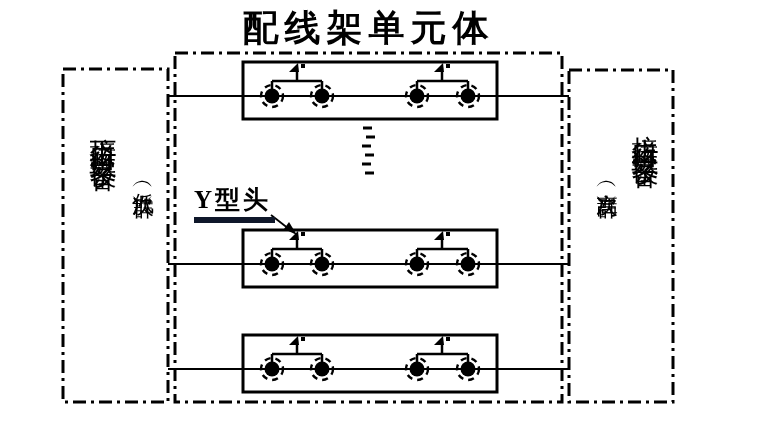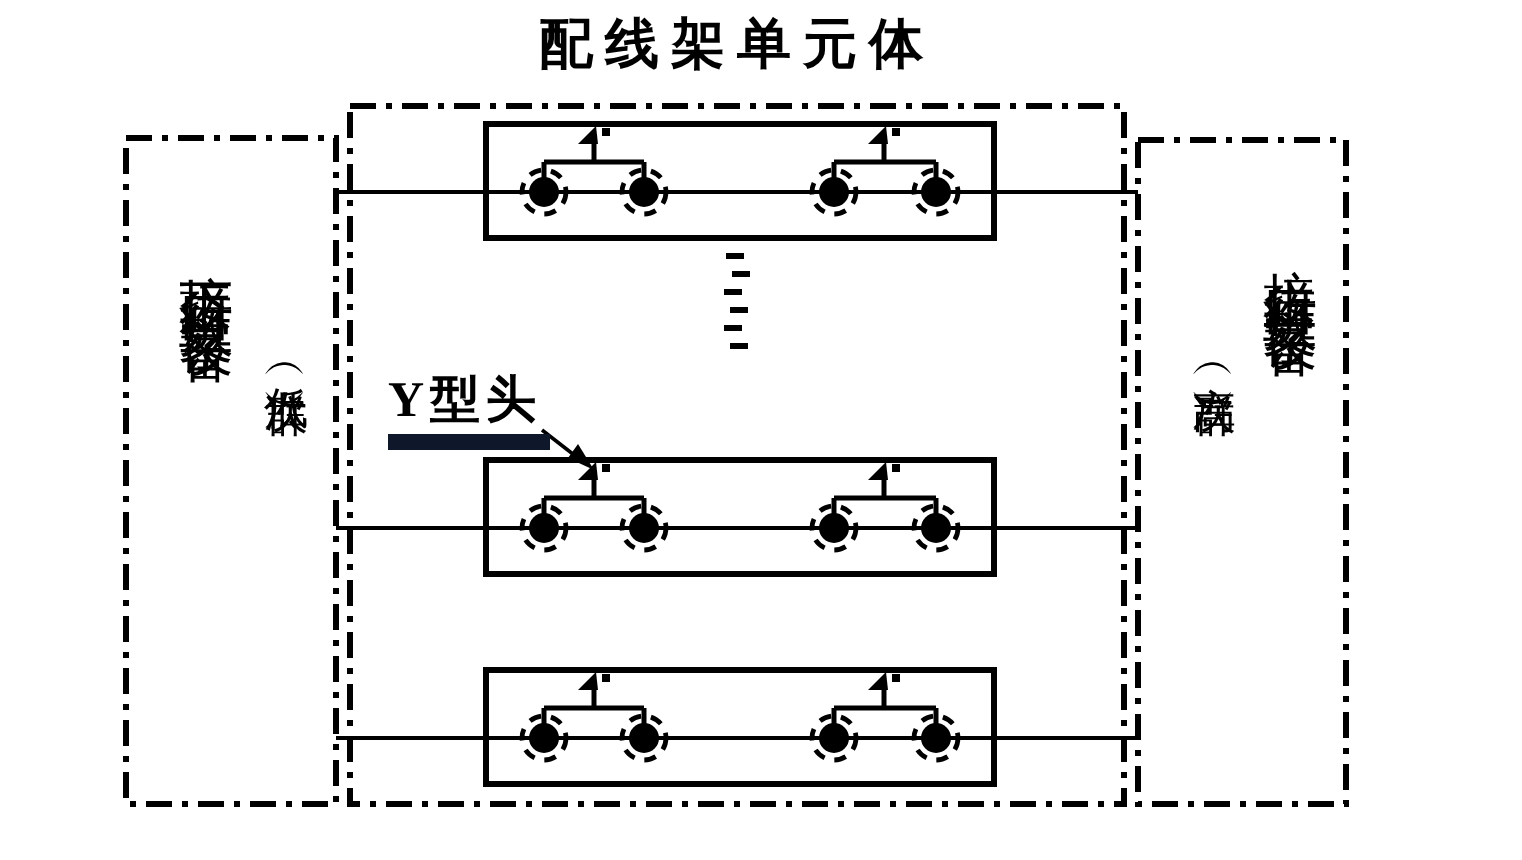--- a/index.html
+++ b/index.html
@@ -9,28 +9,28 @@
     background:#ffffff;
     font-family:"Liberation Serif", serif;
     color:#000;
     overflow:hidden;
   }
   #diagram-svg{position:absolute;left:0;top:0;}
   .txt{position:absolute;white-space:nowrap;}
   .title{
     left:175px;top:4px;width:387px;
     text-align:center;
-    font-size:27px;font-weight:bold;
+    font-size:36px;font-weight:bold;
     letter-spacing:6px;
   }
   .ylabel{
     left:194px;top:183px;
     font-size:25px;font-weight:bold;
     letter-spacing:3px;
-    border-bottom:8px solid #0f172a;
+    border-bottom:6px solid #0f172a;
     padding:0 4px 1px 0;
   }
   .vtext{
     position:absolute;
     writing-mode:vertical-rl;
     white-space:nowrap;
   }
   .vmain{font-size:27px;letter-spacing:4px;}
   .vsub{font-size:22px;letter-spacing:2px;}
   .left-main{left:85px;top:116px;}

